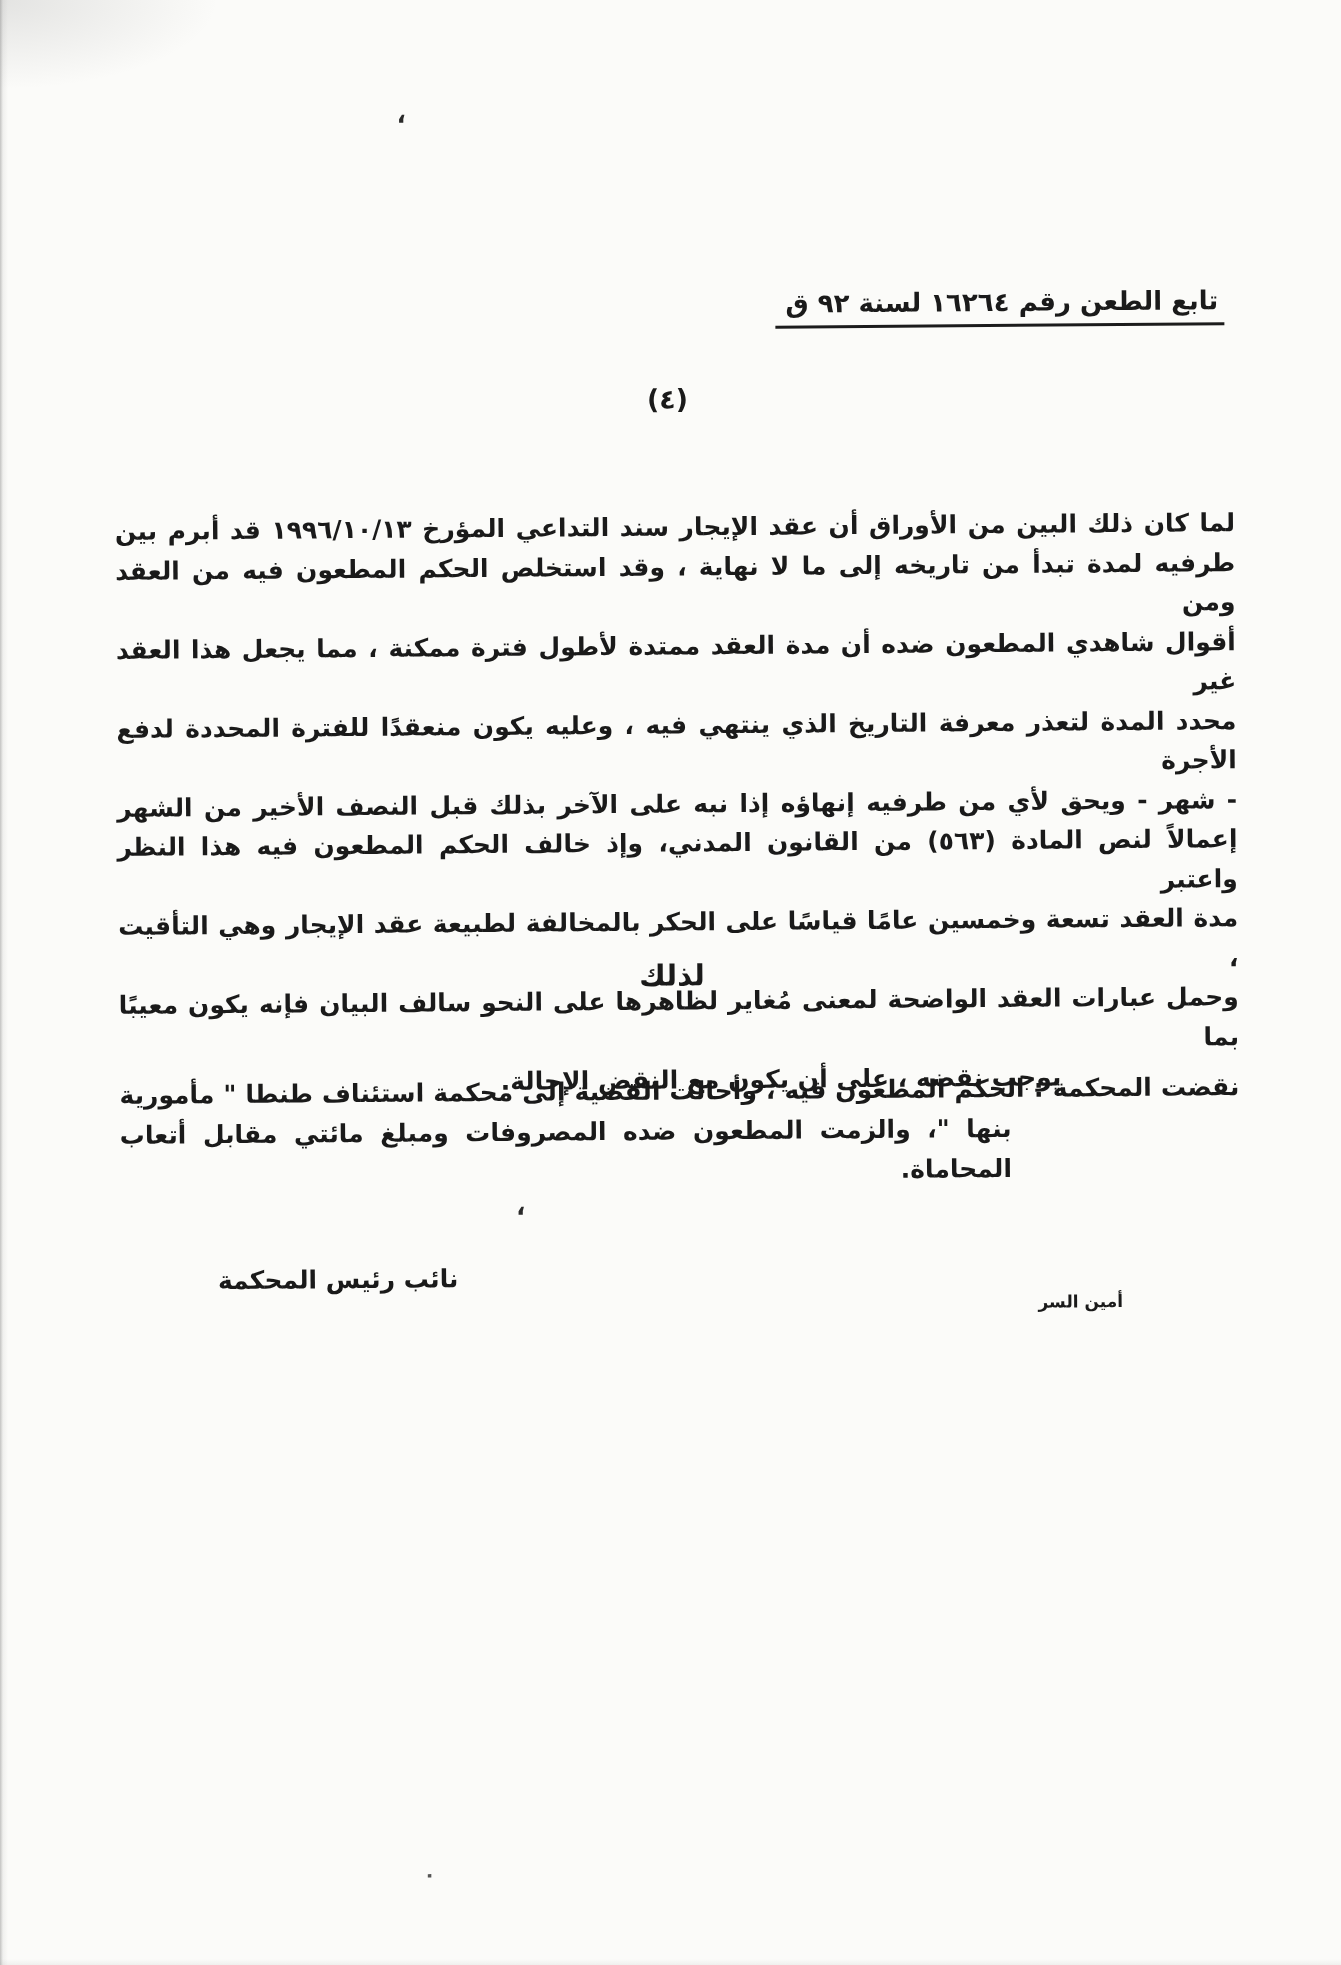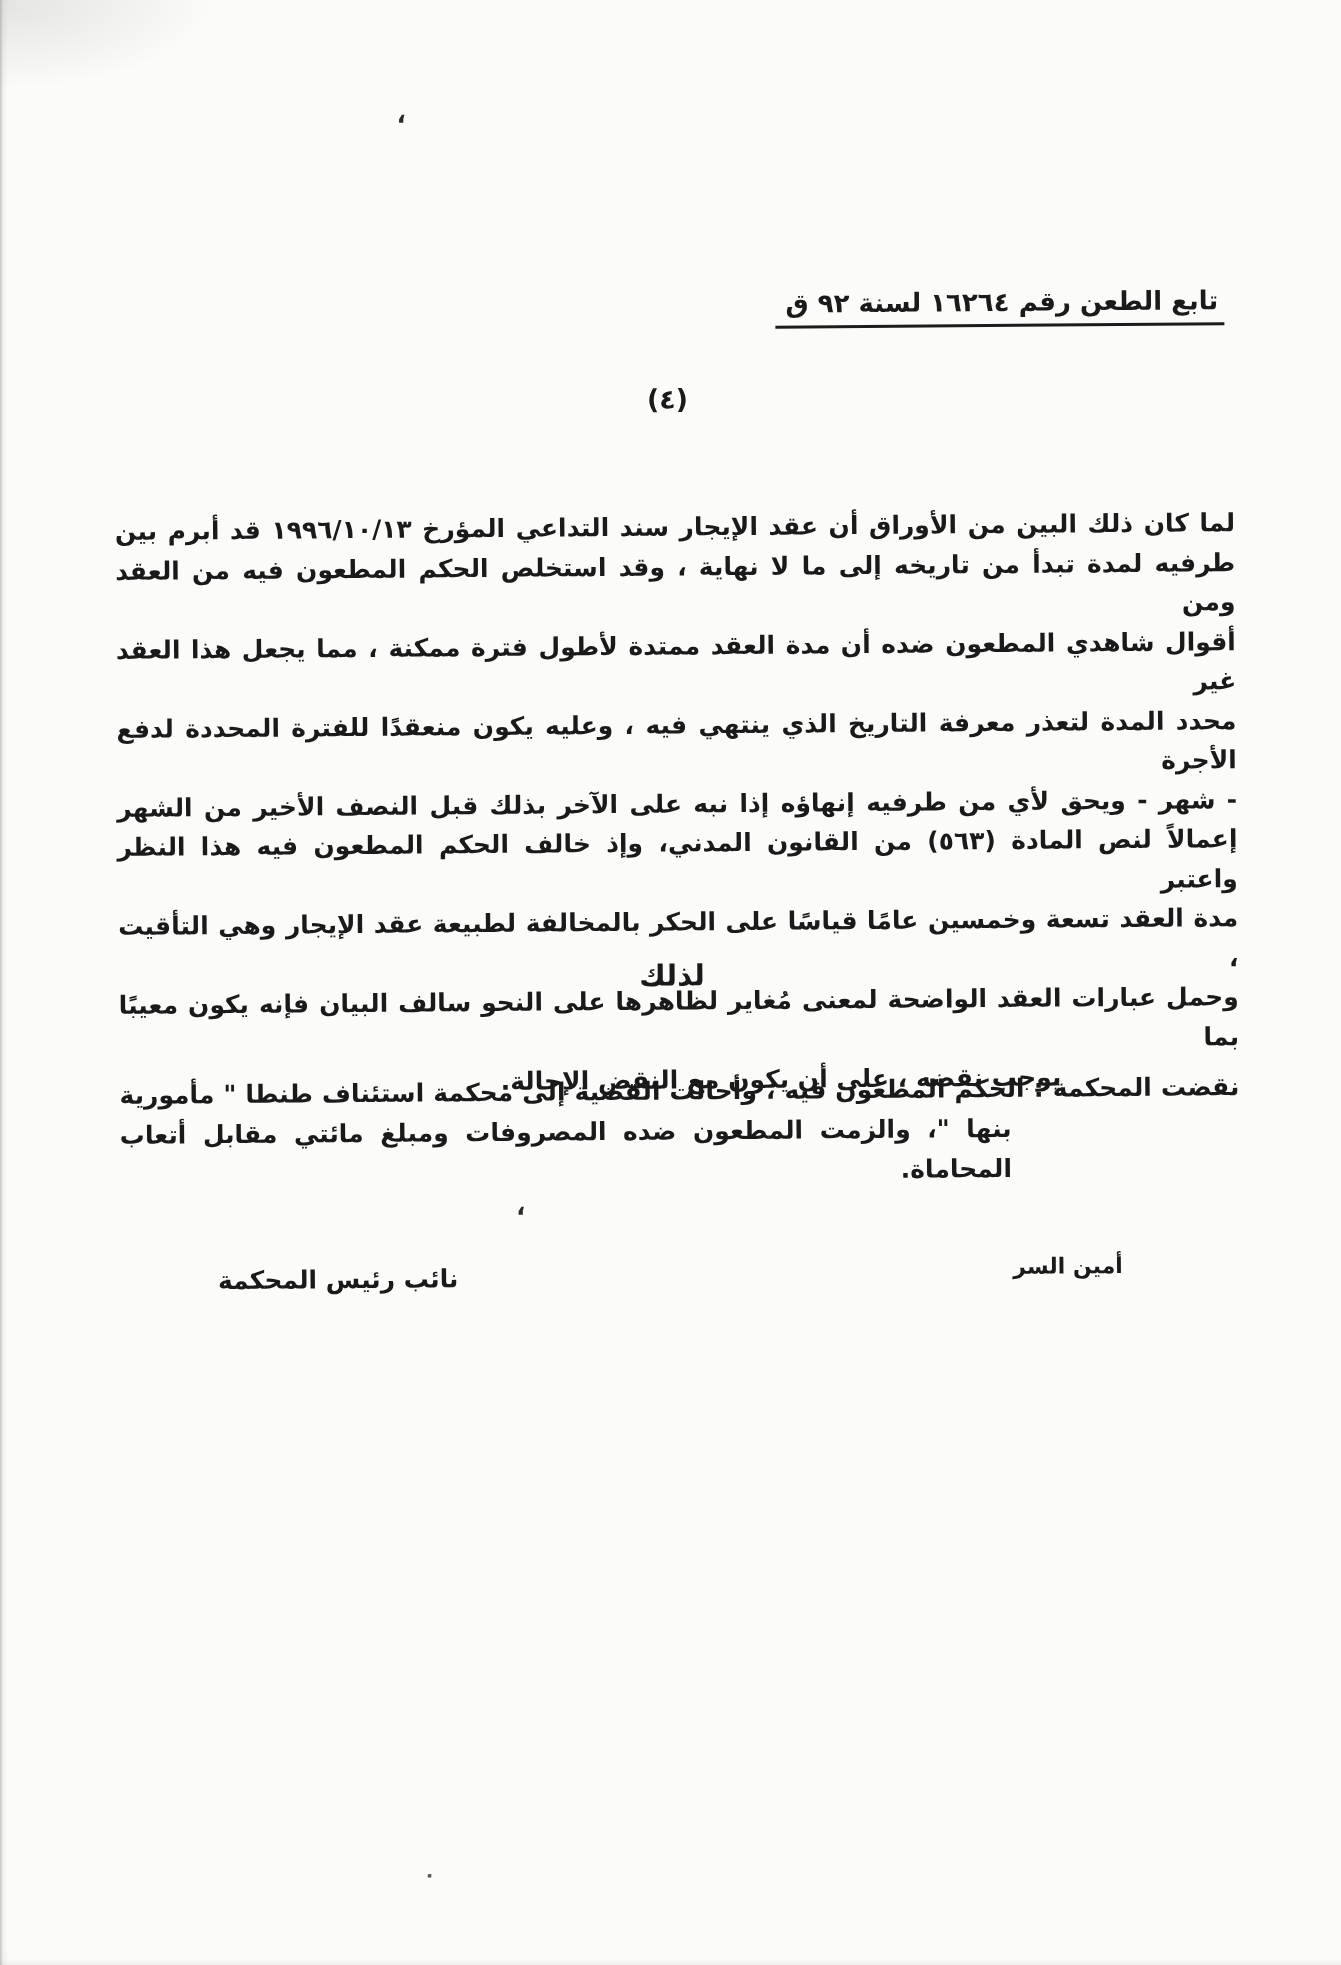--- a/index.html
+++ b/index.html
@@ -106,23 +106,23 @@
     text-align: justify;
     text-align-last: justify;
     text-justify: inter-word;
   }
   .ruling-line.final {
     text-align-last: right;
     padding-right: 228px;
   }
   .sig-secretary {
     position: absolute;
-    top: 1256px;
+    top: 1294px;
     right: 222px;
-    font-size: 22px;
+    font-size: 17px;
     font-weight: 700;
     white-space: nowrap;
   }
   .sig-judge {
     position: absolute;
     top: 1262px;
     left: 214px;
     font-size: 25px;
     font-weight: 700;
     white-space: nowrap;

